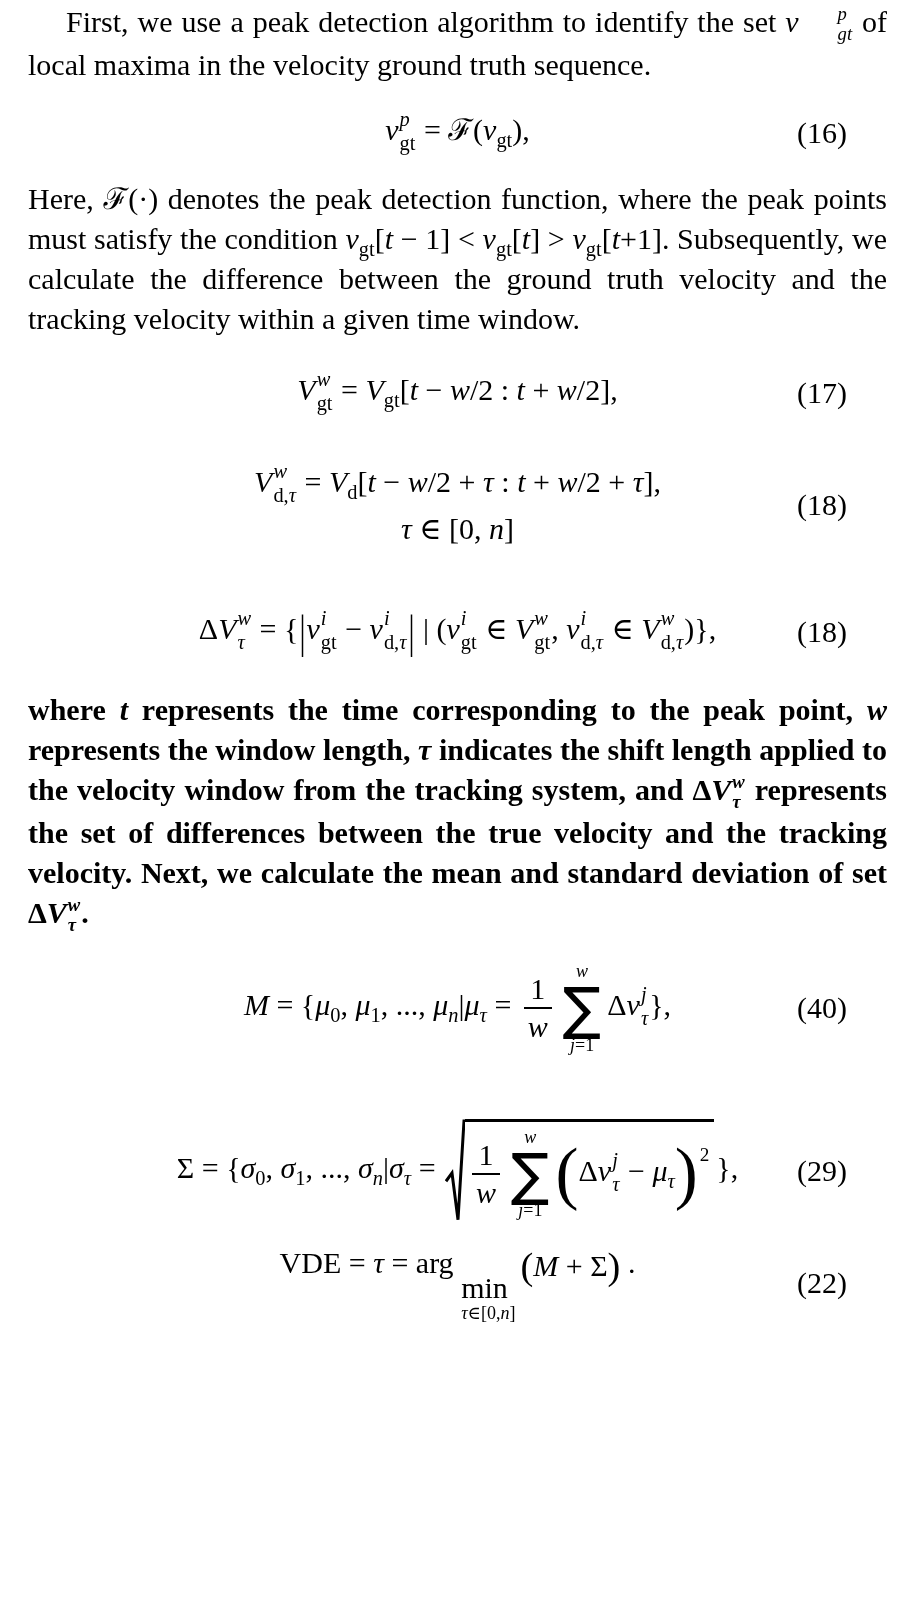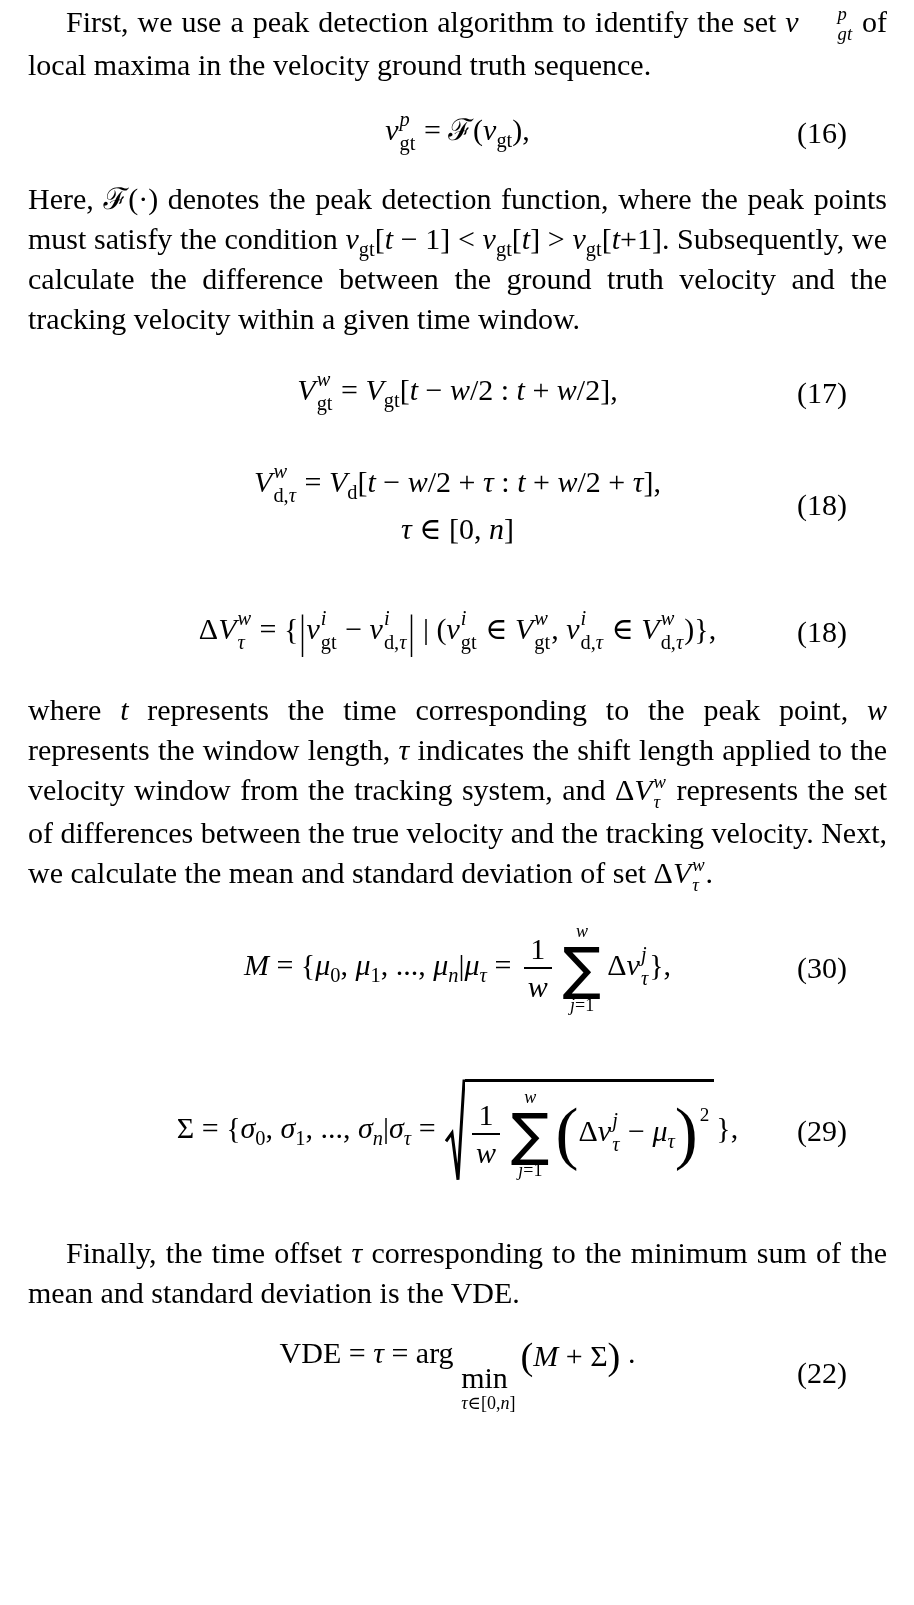--- a/index.html
+++ b/index.html
@@ -96,21 +96,21 @@
 
   .spc{display:inline-block;}
 
   
   .b-para-1{margin:0;}
   .b-eq-16{margin:24px 0 22px;}
   .b-para-2{margin:0;}
   .b-eq-17{margin:30px 0 0;}
   .b-eq-18{margin:44px 0 0;}
   .b-eq-19{margin:58px 0 0;}
-  .b-para-3{margin:34px 0 0;}
+  .b-para-3{margin:34px 0 0;font-weight:bold;}
   .b-eq-20{margin:26px 0 0;}
   .b-eq-21{margin:64px 0 0;}
   .b-para-4{margin:50px 0 0;}
   .b-eq-22{margin:20px 0 8px;}
 </style>
 </head>
 <body>
 
 <div class="page">
   <div class="column" id="column">
@@ -156,23 +156,22 @@
       <div class="para b-para-3"><span class="pt">where </span><span class="mi">t</span><span class="pt"> represents the time corresponding to the peak point, </span><span class="mi">w</span><span class="pt"> represents the window length, </span><span class="mi">τ</span><span class="pt"> indicates the shift length applied to the velocity window from the tracking system, and </span><span class="mr">Δ</span><span class="sswrap"><span class="mi">V</span><span class="ss">
             <span class="ssrow"><span class="mi">w</span></span>
             <span class="ssrow"><span class="mi">τ</span></span>
           </span></span><span class="pt"> represents the set of differences between the true velocity and the tracking velocity. Next, we calculate the mean and standard deviation of set </span><span class="mr">Δ</span><span class="sswrap"><span class="mi">V</span><span class="ss">
             <span class="ssrow"><span class="mi">w</span></span>
             <span class="ssrow"><span class="mi">τ</span></span>
           </span></span><span class="pt">.</span></div>
       <div class="eq b-eq-20"><div class="eqcontent"><div class="eq-row"><span class="mi">M</span><span class="mt"> = {</span><span class="sswrap"><span class="mi">μ</span><span class="sb"><span class="mr">0</span></span></span><span class="mt">, </span><span class="sswrap"><span class="mi">μ</span><span class="sb"><span class="mr">1</span></span></span><span class="mt">, ..., </span><span class="sswrap"><span class="mi">μ</span><span class="sb"><span class="mi">n</span></span></span><span class="mt">|</span><span class="sswrap"><span class="mi">μ</span><span class="sb"><span class="mi">τ</span></span></span><span class="mt"> = </span><span class="frac"><span class="num"><span class="mt">1</span></span><span class="den"><span class="mi">w</span></span></span><span class="bigop"><span class="lim"><span class="mi">w</span></span><span class="op">∑</span><span class="lim"><span class="mi">j</span><span class="mt">=1</span></span></span><span class="mr">Δ</span><span class="sswrap"><span class="mi">v</span><span class="ss">
                 <span class="ssrow"><span class="mi">j</span></span>
                 <span class="ssrow"><span class="mi">τ</span></span>
-              </span></span><span class="mt">},</span></div></div><div class="eqnum">(30)</div></div>
+              </span></span><span class="mt">},</span></div></div><div class="eqnum">(40)</div></div>
       <div class="eq b-eq-21"><div class="eqcontent"><div class="eq-row"><span class="mr">Σ</span><span class="mt"> = {</span><span class="sswrap"><span class="mi">σ</span><span class="sb"><span class="mr">0</span></span></span><span class="mt">, </span><span class="sswrap"><span class="mi">σ</span><span class="sb"><span class="mr">1</span></span></span><span class="mt">, ..., </span><span class="sswrap"><span class="mi">σ</span><span class="sb"><span class="mi">n</span></span></span><span class="mt">|</span><span class="sswrap"><span class="mi">σ</span><span class="sb"><span class="mi">τ</span></span></span><span class="mt"> = </span><span class="sqrt"><span class="sign"><svg viewBox="0 0 20 100" preserveAspectRatio="none">
                   <path d="M1 60 L7 52 L13 97 L19 2 L20 2" fill="none" stroke="#000" stroke-width="3" vector-effect="non-scaling-stroke"></path>
                 </svg></span><span class="rad"><span class="frac"><span class="num"><span class="mt">1</span></span><span class="den"><span class="mi">w</span></span></span><span class="bigop"><span class="lim"><span class="mi">w</span></span><span class="op">∑</span><span class="lim"><span class="mi">j</span><span class="mt">=1</span></span></span><span class="bigp"><span class="paren paren-lg">(</span><span class="pcontent"><span class="mr">Δ</span><span class="sswrap"><span class="mi">v</span><span class="ss">
                         <span class="ssrow"><span class="mi">j</span></span>
                         <span class="ssrow"><span class="mi">τ</span></span>
                       </span></span><span class="mt"> − </span><span class="sswrap"><span class="mi">μ</span><span class="sb"><span class="mi">τ</span></span></span></span><span class="paren paren-lg">)</span><span class="psup">2</span></span></span></span><span class="mt">},</span></div></div><div class="eqnum">(29)</div></div>
-      <div class="para b-para-4 indent"><span class="pt">Finally, the time offset </span><span class="mi">τ</span><span class="pt"> corresponding to the minimum sum of the mean and standard deviation is the VDE.</span></div>
       <div class="eq b-eq-22"><div class="eqcontent"><div class="eq-row"><span class="mr">VDE</span><span class="mt"> = </span><span class="mi">τ</span><span class="mt"> = arg </span><span class="us"><span class="usmain"><span class="mr">min</span></span><span class="below"><span class="mi">τ</span><span class="mt">∈[0,</span><span class="mi">n</span><span class="mt">]</span></span></span><span class="spc" style="width: 5px;"></span><span class="bigp"><span class="paren paren-md">(</span><span class="pcontent"><span class="mi">M</span><span class="mt"> + </span><span class="mr">Σ</span></span><span class="paren paren-md">)</span></span><span class="mt"> .</span></div></div><div class="eqnum">(22)</div></div>
     </div>
 </div>
 
 </body></html>

